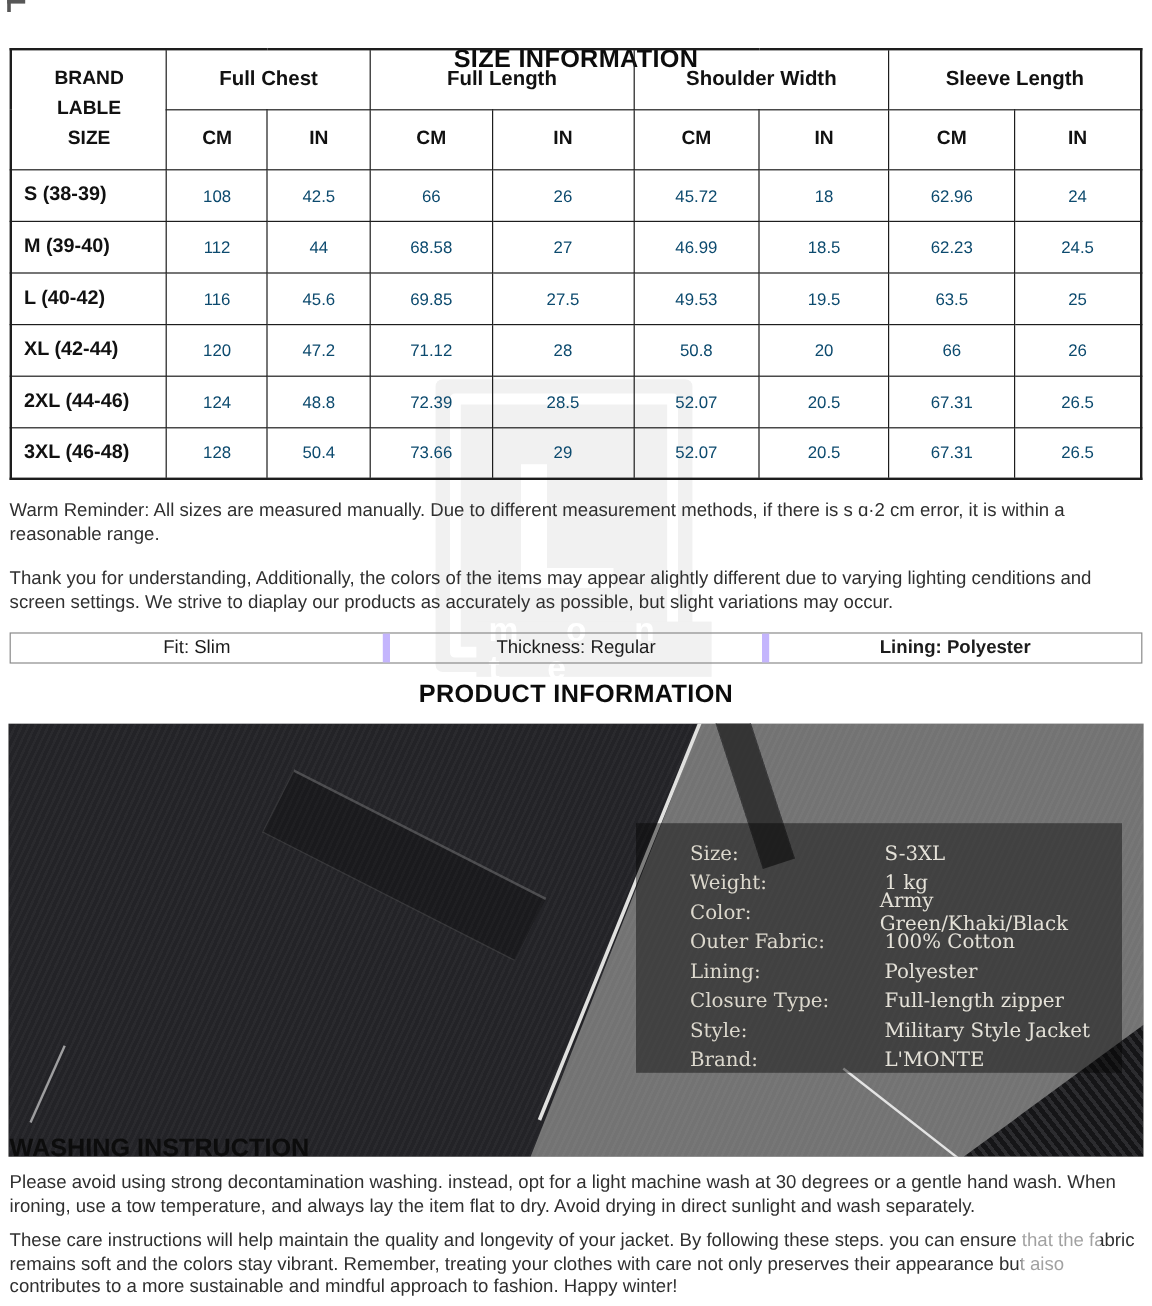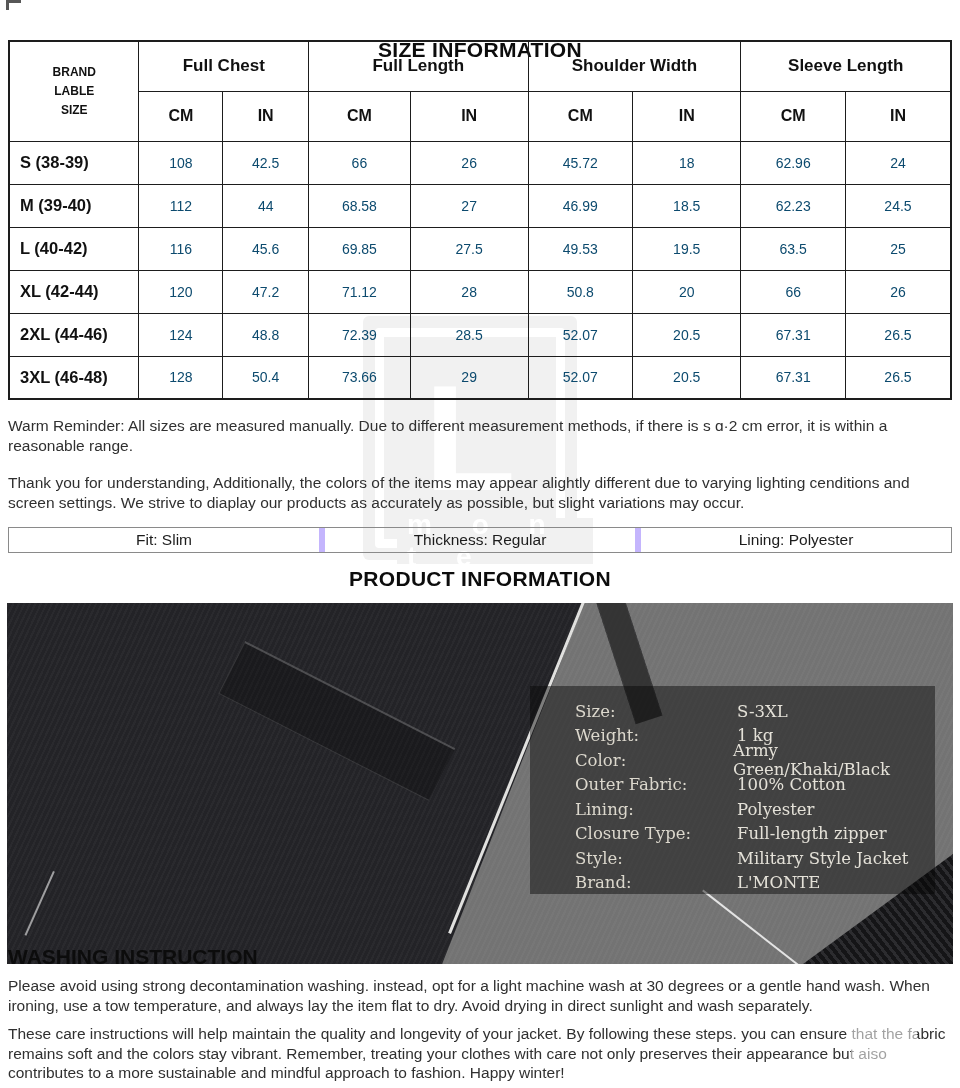--- a/index.html
+++ b/index.html
@@ -27,33 +27,33 @@
   
   .size-table{position:absolute;left:8px;top:40px;width:944px;border-collapse:collapse;z-index:1;
     table-layout:fixed;}
   .size-table th,.size-table td{border:1.5px solid #1d1d1d;background:transparent;
     text-align:center;vertical-align:middle;padding:0;}
   .size-table{border:2.5px solid #1d1d1d;}
   .size-table thead tr{height:50px;}
   .size-table tbody tr{height:43px;margin-top:19px;}
   .group-h{font-size:17px;font-weight:700;color:#111;}
   .unit-h{font-size:16px;font-weight:700;color:#111;}
-  .corner-h{font-size:12px;font-weight:700;color:#111;white-space:pre-line;line-height:1.55;}
+  .corner-h{font-size:16px;font-weight:700;color:#111;white-space:pre-line;line-height:1.55;}
   .size-table tbody th{font-size:16.5px;font-weight:700;color:#111;text-align:left;padding-left:10px;}
   .size-table tbody td{font-size:14px;font-weight:400;color:#0c4a6e;}
   
   .note{position:absolute;left:8px;width:938px;font-size:15.5px;line-height:19.5px;color:#303030;z-index:1;}
   .note-1{top:416px;}
   .note-2{top:473px;}
   
   .attr-strip{position:absolute;left:8px;top:527px;width:944px;height:26px;display:flex;
     border:1px solid #8a8a8a;box-sizing:border-box;z-index:1;}
   .attr-cell{flex:1;border-right:6px solid #c4b5fd;display:flex;align-items:center;justify-content:center;
     font-size:15.5px;color:#1c1c1c;background:transparent;}
-  .attr-cell:last-child{border-right:none;}
+  .attr-cell:last-child{border-right:none;font-weight:bold;}
   
   .photo{position:absolute;left:7px;top:603px;width:946px;height:361px;background:#737373;overflow:hidden;z-index:1;}
   .photo .texture{position:absolute;inset:0;
     background:repeating-linear-gradient(115deg,rgba(255,255,255,0.03) 0 2px,transparent 2px 5px);}
   .wedge{position:absolute;inset:0;background:#232327;
     clip-path:polygon(0% 0%,61% 0%,46% 100%,0% 100%);}
   .welt{position:absolute;left:238px;top:38px;width:235px;height:56px;
     transform:rotate(27deg);transform-origin:top left;
     border-top:2px solid rgba(255,255,255,0.22);border-bottom:1px solid rgba(255,255,255,0.12);
     border-left:1px solid rgba(255,255,255,0.10);background:rgba(0,0,0,0.25);}

